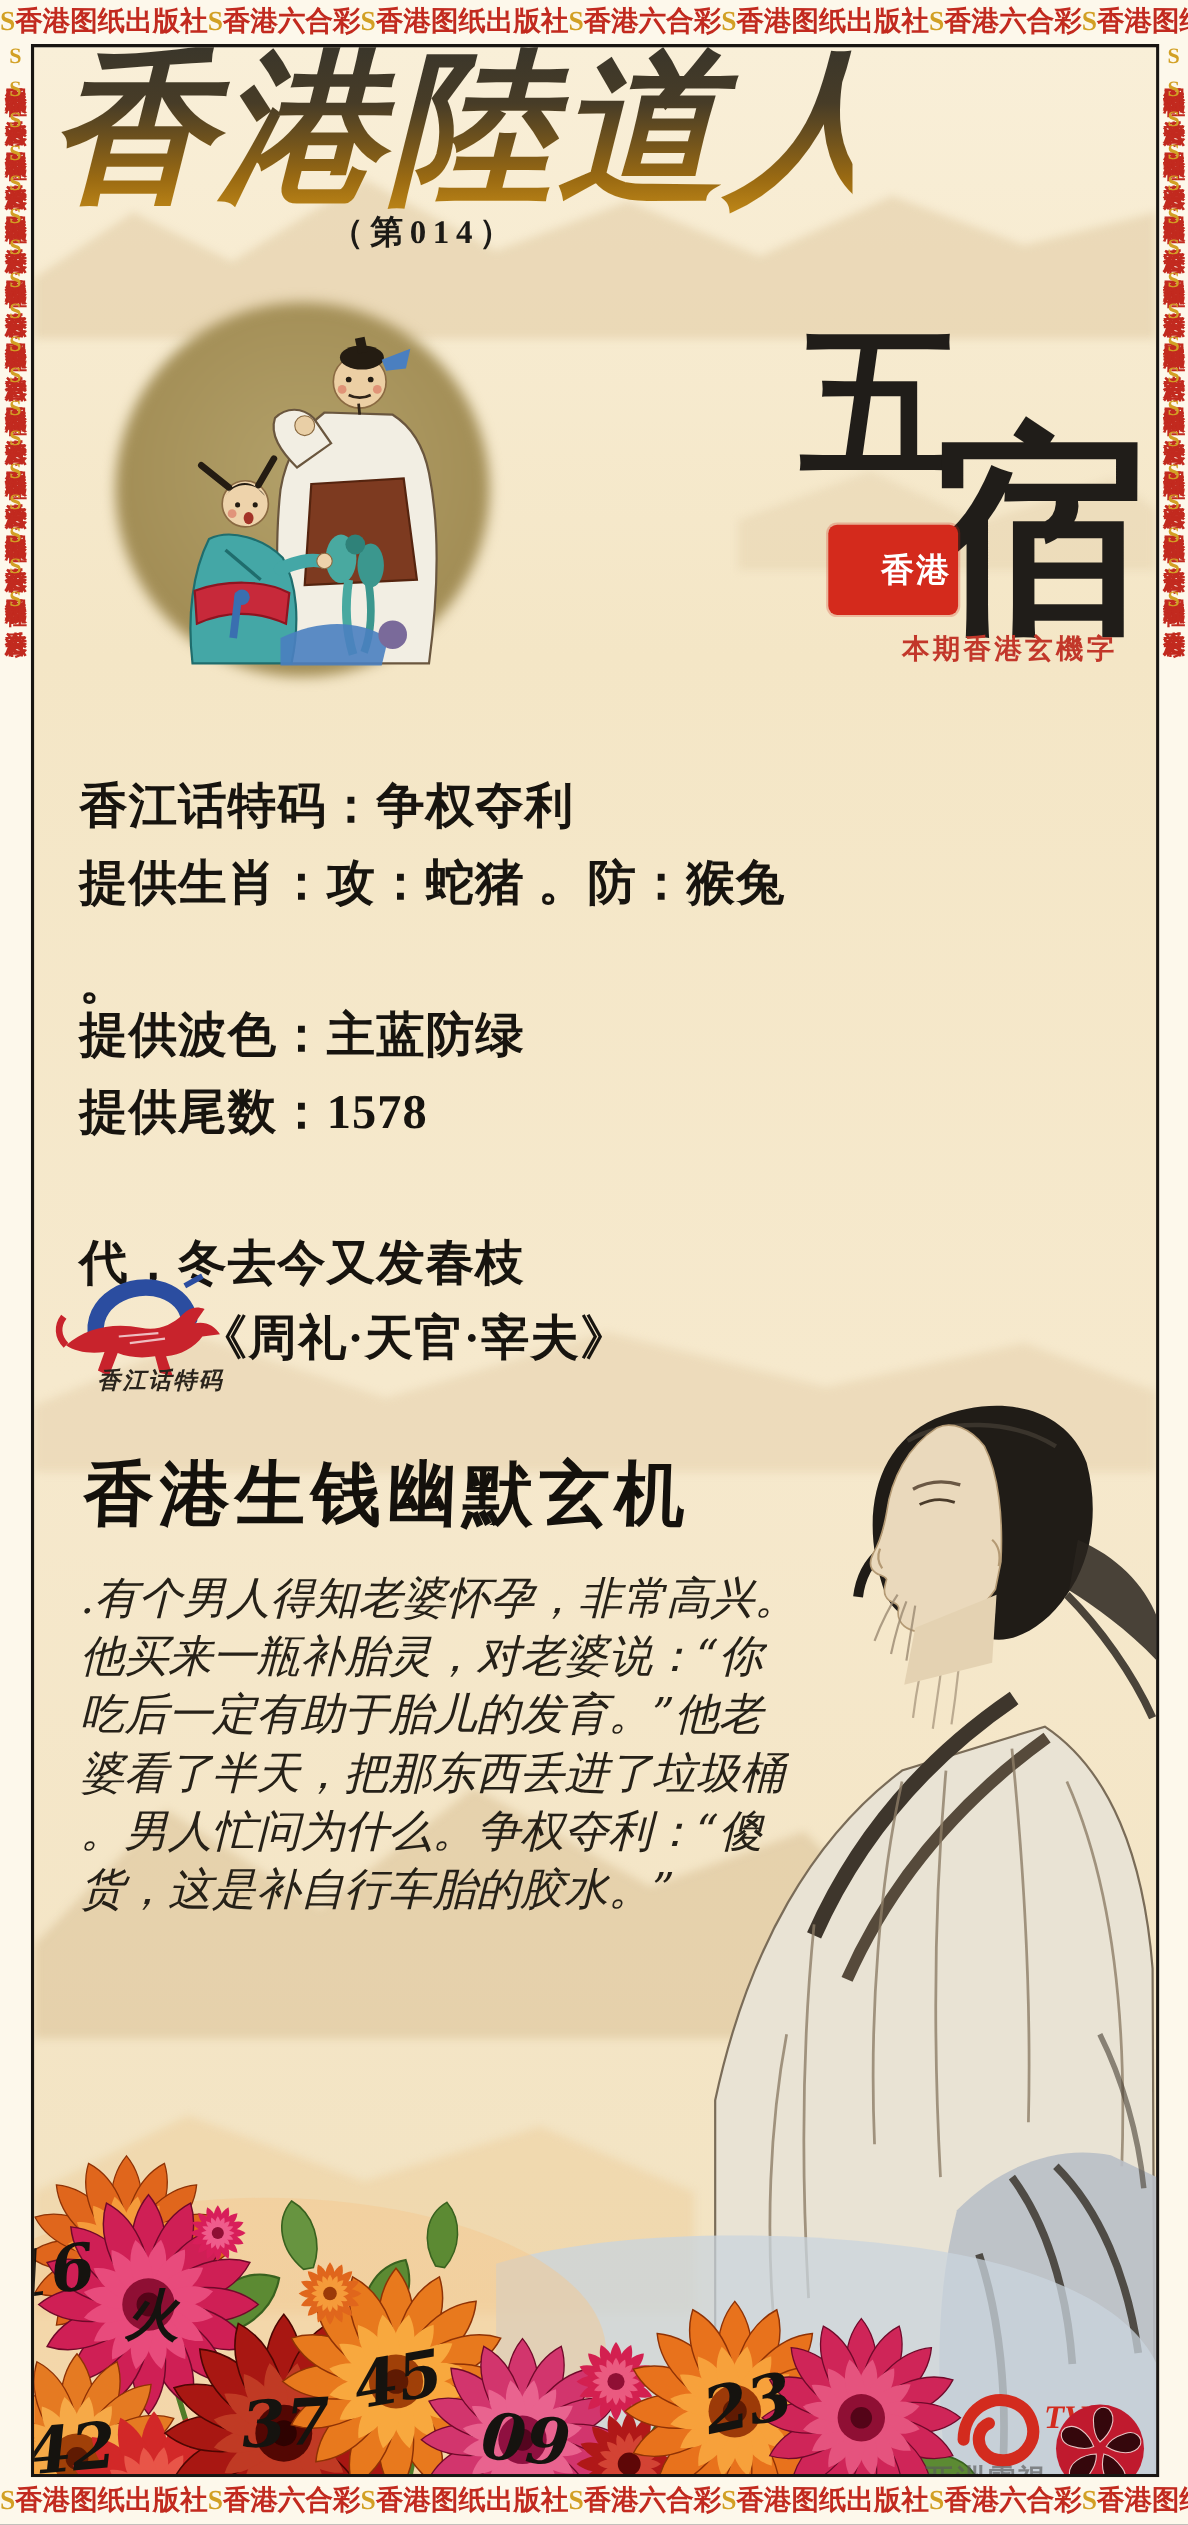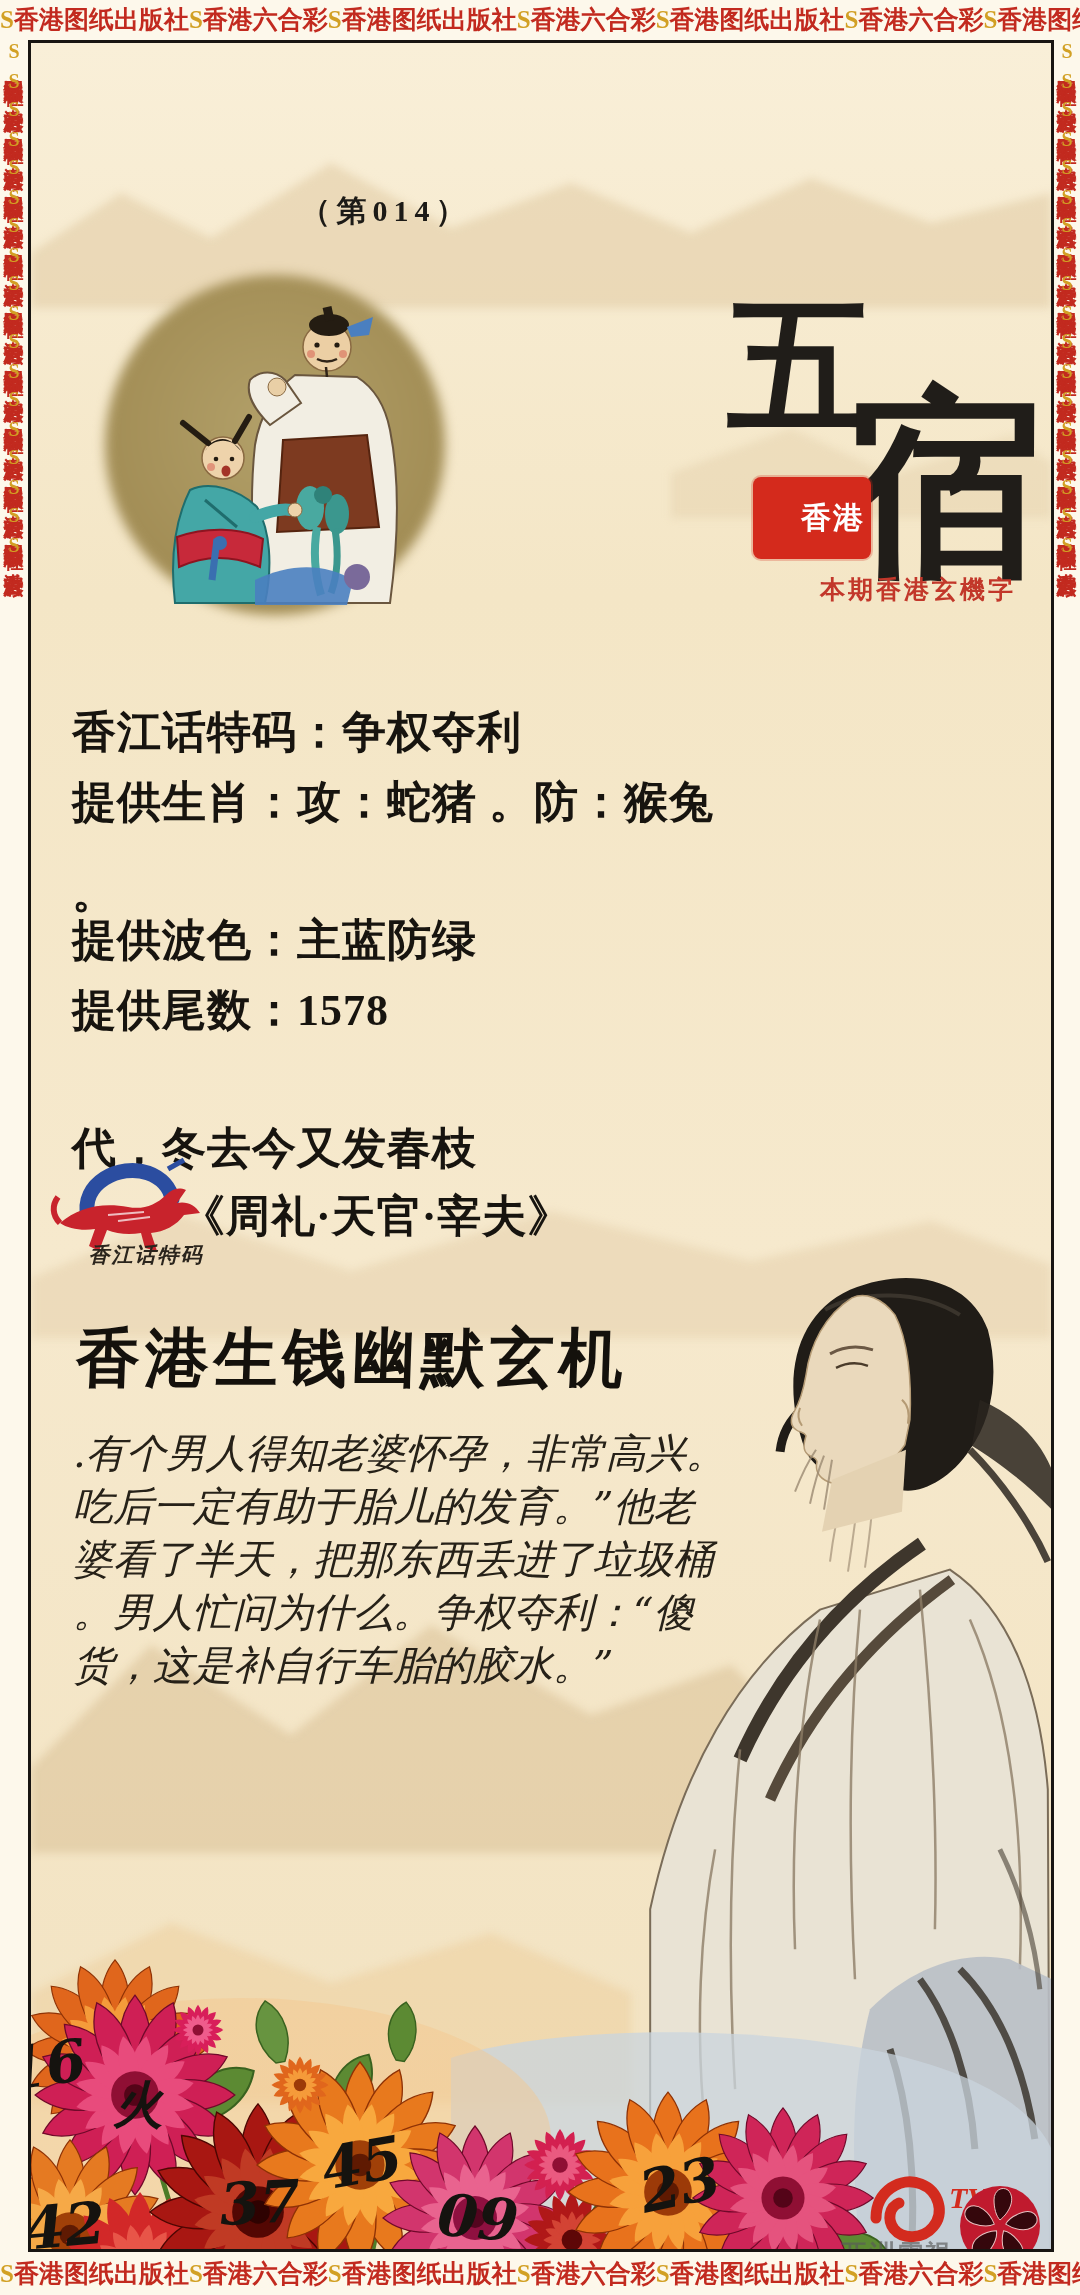--- a/index.html
+++ b/index.html
@@ -77,20 +77,21 @@
   <div class="content">
 
     <svg class="mountains" viewBox="0 0 1020 2206">
       <polygon points="0,210 90,150 180,195 300,120 420,185 540,140 660,190 780,135 900,180 1020,150 1020,265 0,265" fill="#dcc49a" opacity="0.45"></polygon>
       <polygon points="640,430 760,385 860,432 980,392 1020,420 1020,475 640,475" fill="#dcc49a" opacity="0.3"></polygon>
       <polygon points="0,1235 150,1172 320,1228 520,1168 720,1218 900,1178 1020,1222 1020,1295 0,1295" fill="#dcc49a" opacity="0.35"></polygon>
       <polygon points="0,1725 120,1602 260,1692 400,1582 560,1672 700,1622 780,1702 780,1810 0,1810" fill="#d7bd91" opacity="0.5"></polygon>
       <polygon points="0,1950 140,1880 300,1940 460,1890 600,1950 600,2060 0,2060" fill="#ecc791" opacity="0.4"></polygon>
     </svg>
 
+    <div class="abs title">香港陸道人</div>
     <div class="abs issue">（第014）</div>
 
     <div class="abs circle-bg"></div>
     <svg class="abs figures" viewBox="0 0 340 340">
 
       <path d="M190,100 C170,115 155,140 150,170 C145,215 146,265 152,328 L285,328 C293,268 295,205 285,155 C280,130 268,112 252,102 Z" fill="#f2eee3" stroke="#6a563e" stroke-width="2"></path>
       <path d="M165,150 C150,135 140,120 145,105 C155,95 170,95 180,105 L196,128 Z" fill="#f2eee3" stroke="#6a563e" stroke-width="2"></path>
       <circle cx="172" cy="112" r="9" fill="#e9cfa6" stroke="#8a6a42"></circle>
       <path d="M178,165 L262,160 L274,252 L172,257 Z" fill="#7d3a20" stroke="#55240f" stroke-width="2"></path>
       <ellipse cx="205" cy="233" rx="14" ry="22" fill="#49a9a0"></ellipse>
@@ -150,20 +151,21 @@
       <path d="M12,68 C30,52 55,47 80,52 C95,55 108,50 118,40 C124,34 130,32 138,35 L129,48 C139,46 147,50 152,58 L136,60 C129,70 116,77 103,78 L109,96 L97,93 L93,78 C81,80 69,79 59,75 L51,96 L41,91 L47,74 C35,76 20,74 12,68 Z" fill="#c8232c"></path>
       <path d="M12,68 C4,60 4,50 10,42" stroke="#c8232c" stroke-width="6" fill="none"></path>
       <path d="M60,60 L96,57" stroke="#fff" stroke-width="2" opacity="0.7"></path>
       <path d="M70,66 L102,62" stroke="#fff" stroke-width="2" opacity="0.7"></path>
     </svg>
     <div class="abs stamp-label">香江话特码</div>
 
     <div class="abs humor-title">香港生钱幽默玄机</div>
     <div class="abs joke">
       <div>.有个男人得知老婆怀孕，非常高兴。</div>
+      <div>他买来一瓶补胎灵，对老婆说：“你</div>
       <div>吃后一定有助于胎儿的发育。”他老</div>
       <div>婆看了半天，把那东西丢进了垃圾桶</div>
       <div>。男人忙问为什么。争权夺利：“傻</div>
       <div>货，这是补自行车胎的胶水。”</div>
     </div>
 
     <svg class="abs" style="left:589px;top:1107px;" width="432" height="1099" viewBox="0 0 432 1100">
       <path d="M185,300 C160,230 175,165 230,140 C290,115 350,130 368,180 C380,225 372,270 350,300 C330,330 300,345 280,340 L230,330 C205,325 192,315 185,300 Z" fill="#201c17"></path>
       <path d="M205,160 C240,140 300,140 340,165" stroke="#3a342c" stroke-width="4" fill="none"></path>
       <path d="M360,250 C395,265 420,290 432,320 L432,360 C405,332 375,310 352,296 Z" fill="#2a251f" opacity="0.85"></path>

